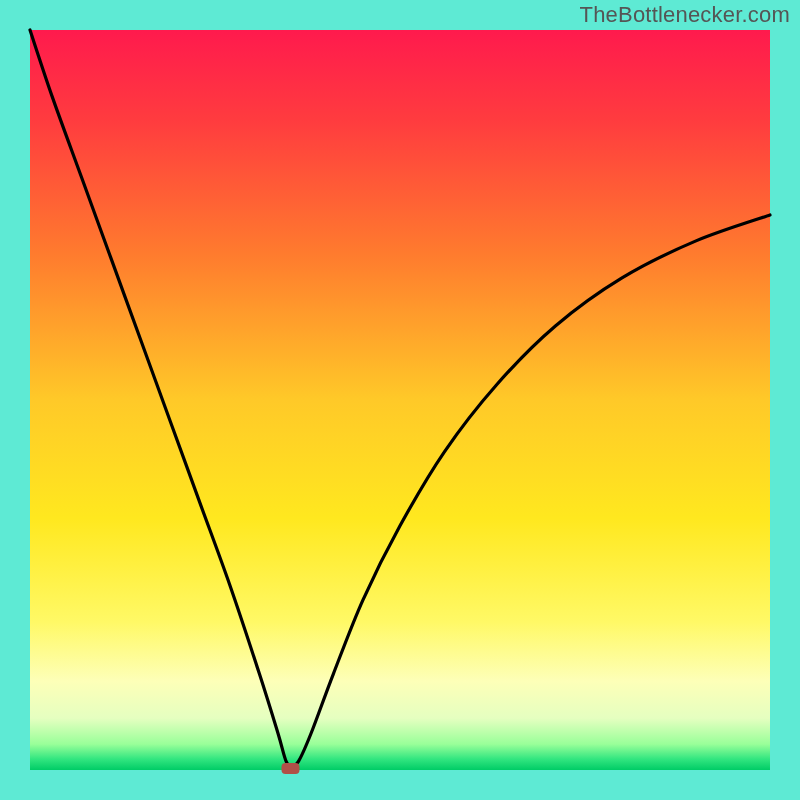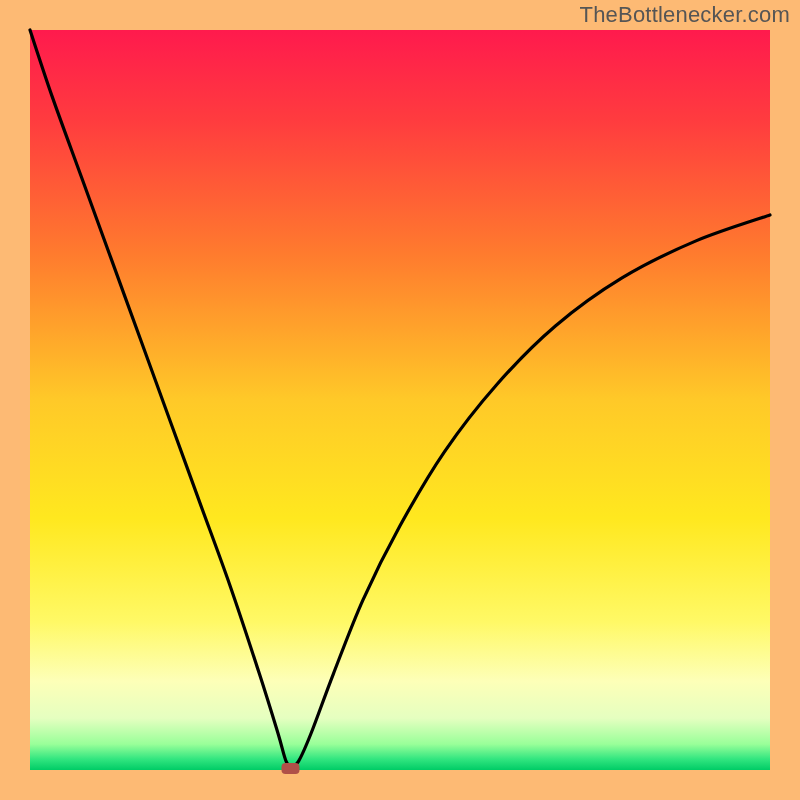--- a/index.html
+++ b/index.html
@@ -8,21 +8,21 @@
     width: 800px;
     height: 800px;
     background: #000;
     overflow: hidden;
     font-family: Arial, Helvetica, sans-serif;
   }
   .frame {
     position: absolute;
     left: 0; top: 0;
     width: 800px; height: 800px;
-    background: #fdba74;
+    background: #5eead4;
   }
   .watermark {
     position: absolute;
     top: 2px;
     right: 10px;
     color: #555;
     font-size: 22px;
     font-weight: 500;
     letter-spacing: 0.2px;
     z-index: 5;

